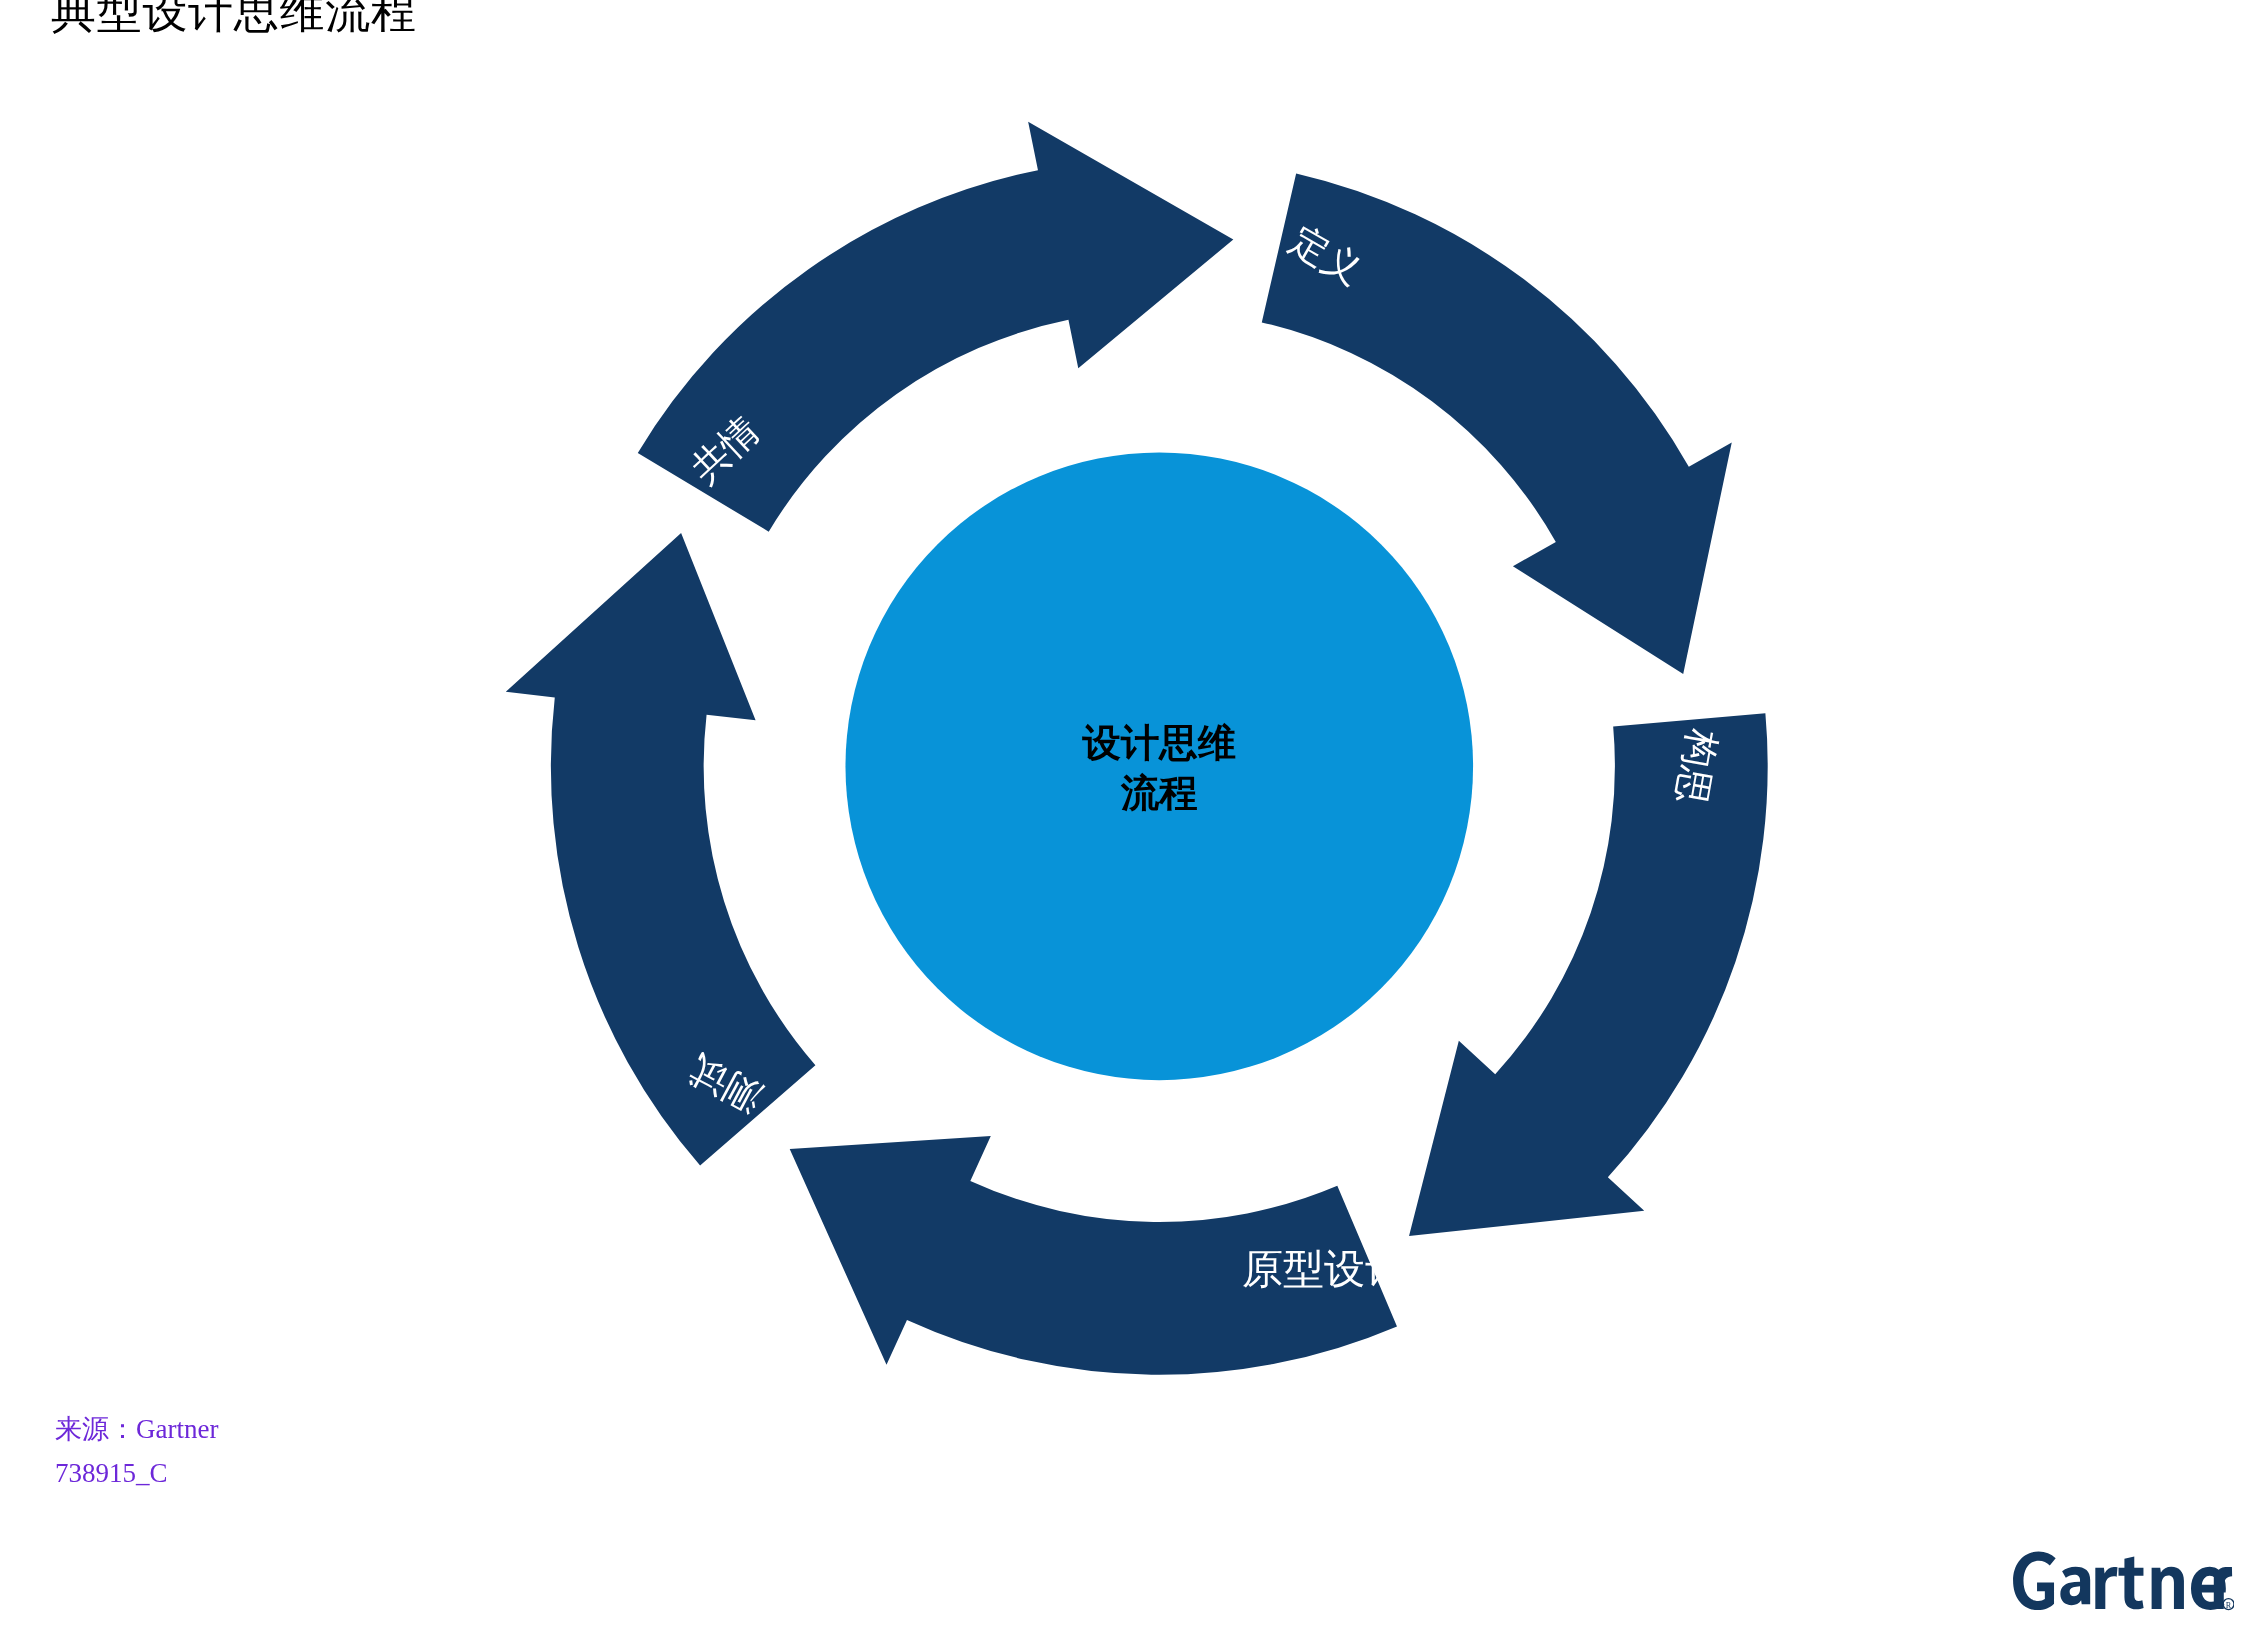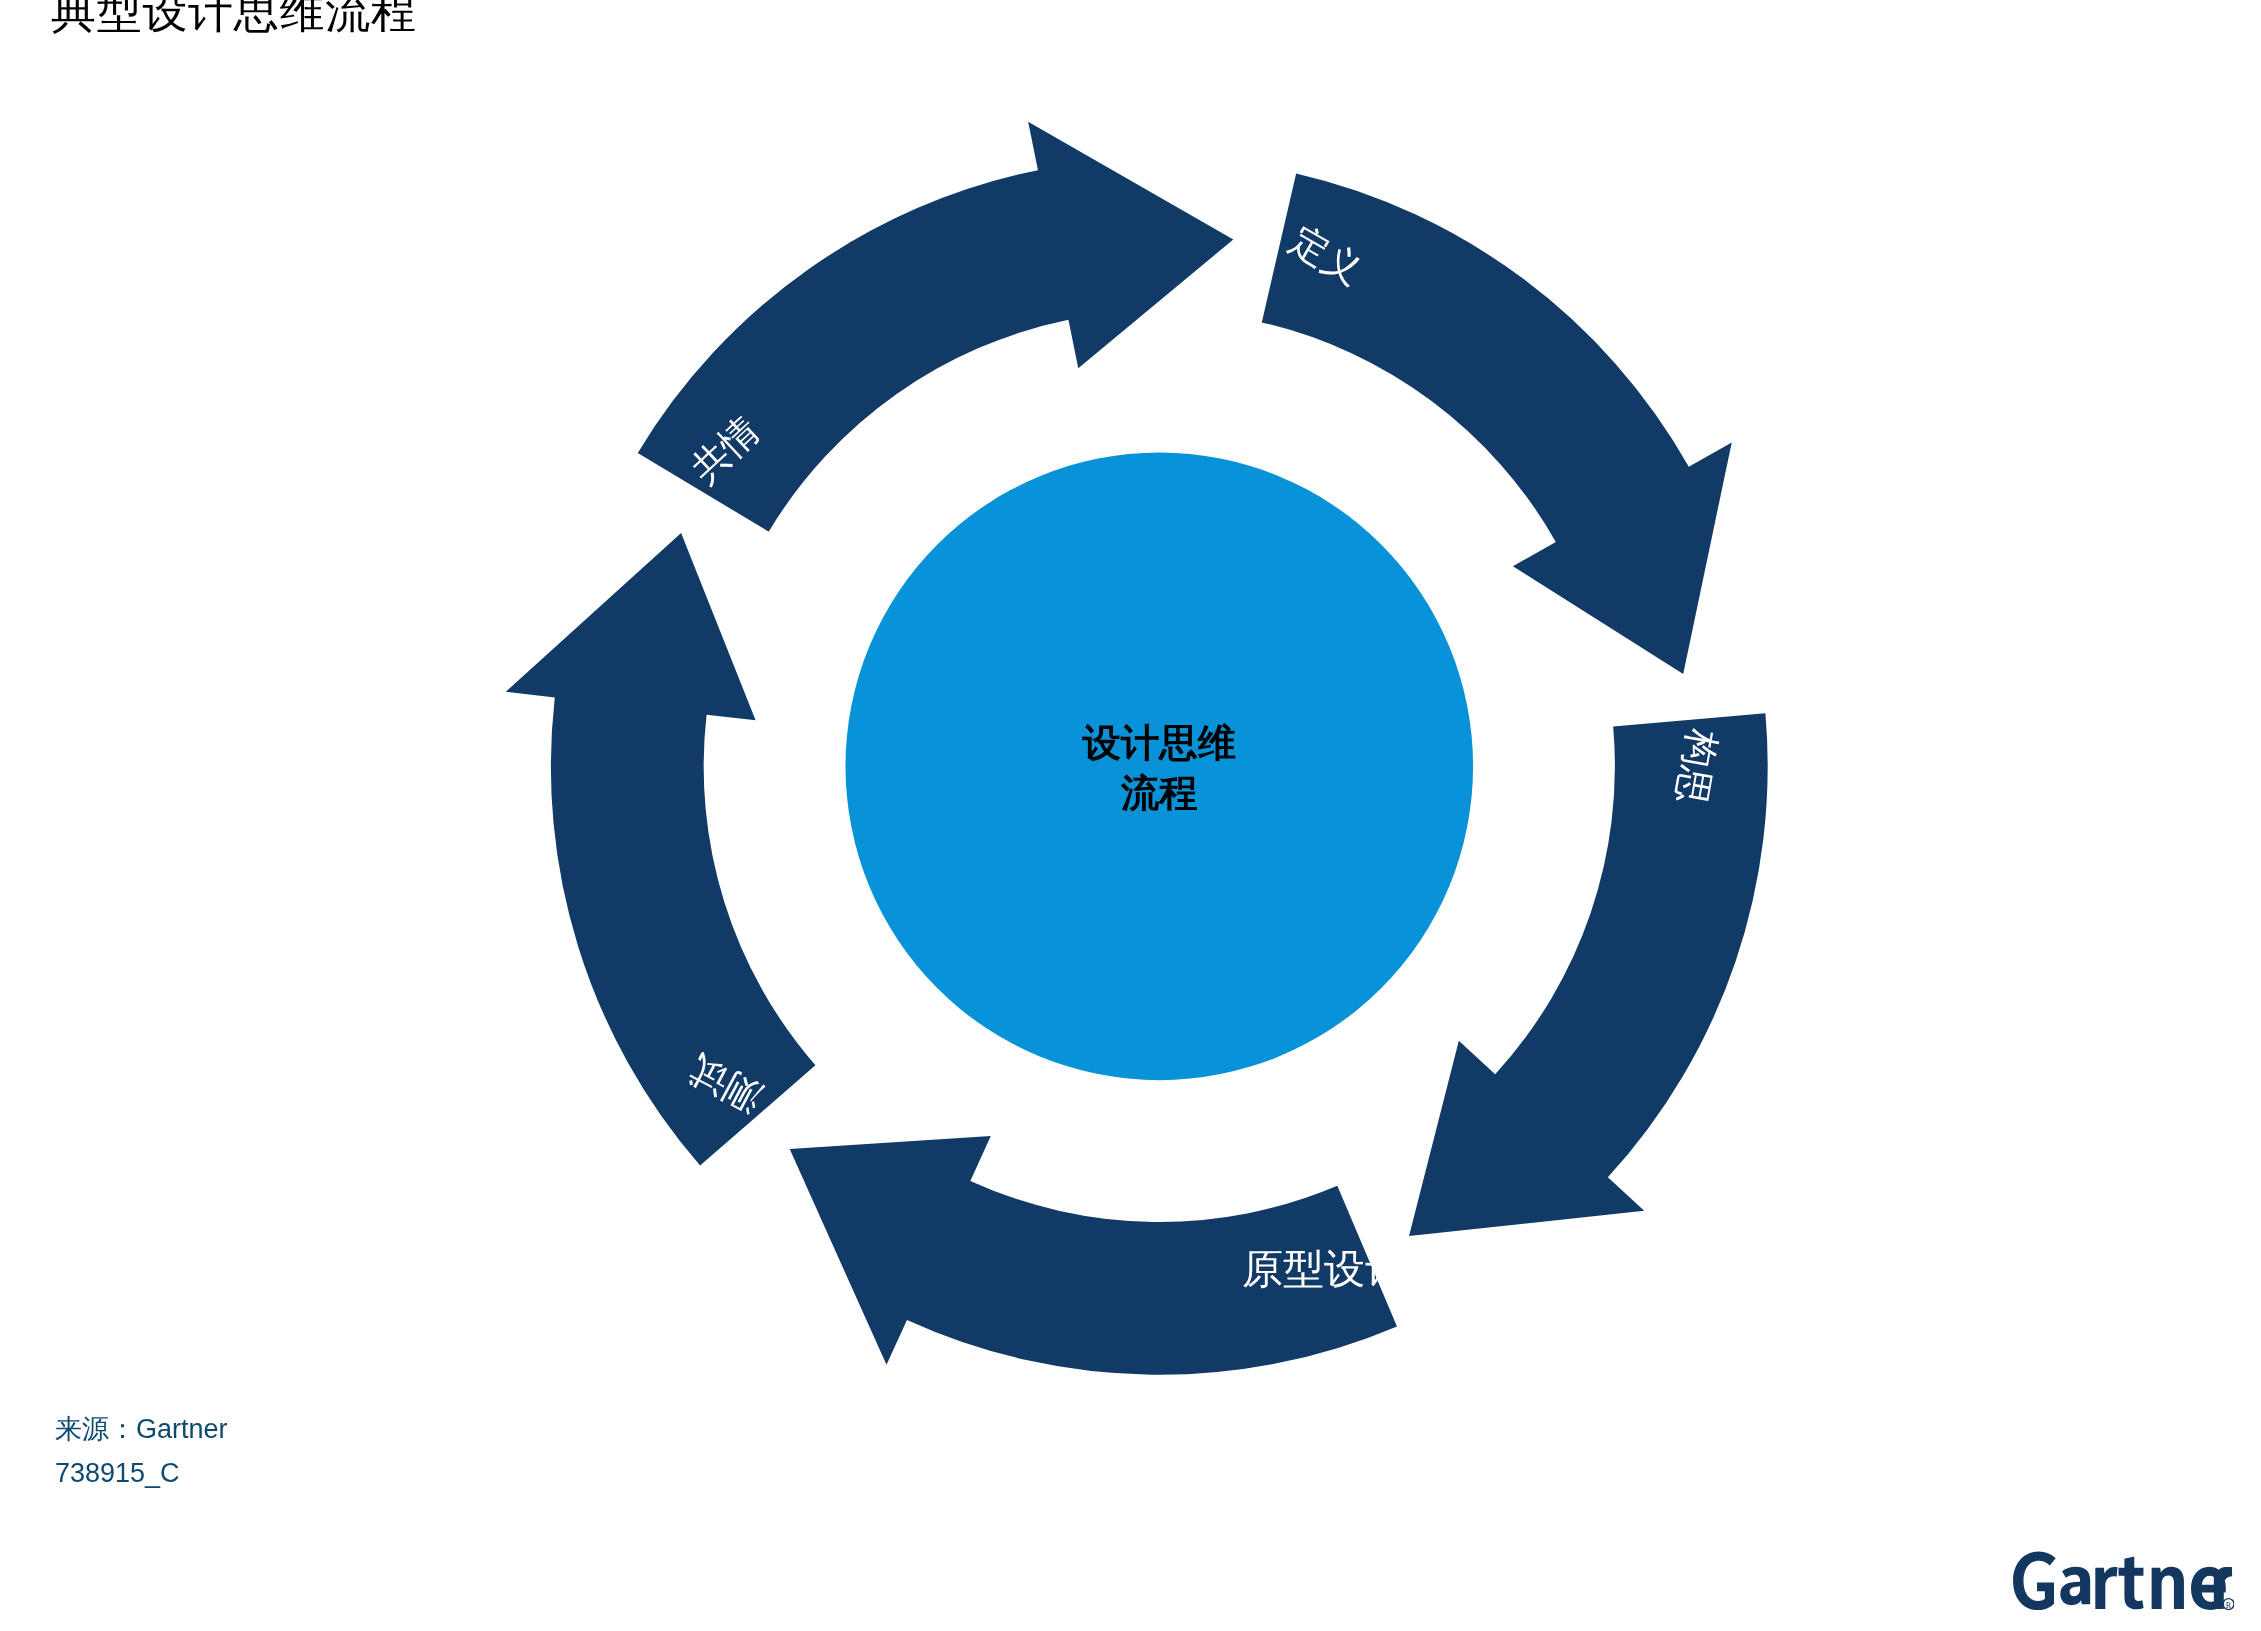--- a/index.html
+++ b/index.html
@@ -61,23 +61,23 @@
     text-anchor: middle;
     dominant-baseline: middle;
   }
   .stage-label-bottom {
     font-size: 60px;
   }
   #source-block {
     position: absolute;
     left: 55px;
     top: 1408px;
-    font-family: Liberation Sans, sans-serif;
+    font-family: Liberation Serif, serif;
     font-size: 27px;
-    color: #0c4a6e;
+    color: #6d28d9;
     line-height: 1.62;
   }
   #source-block div { white-space: nowrap; }
   #brand-logo {
     position: absolute;
     right: 27px;
     bottom: 19px;
     height: 63px;
     display: flex;
     align-items: flex-end;

